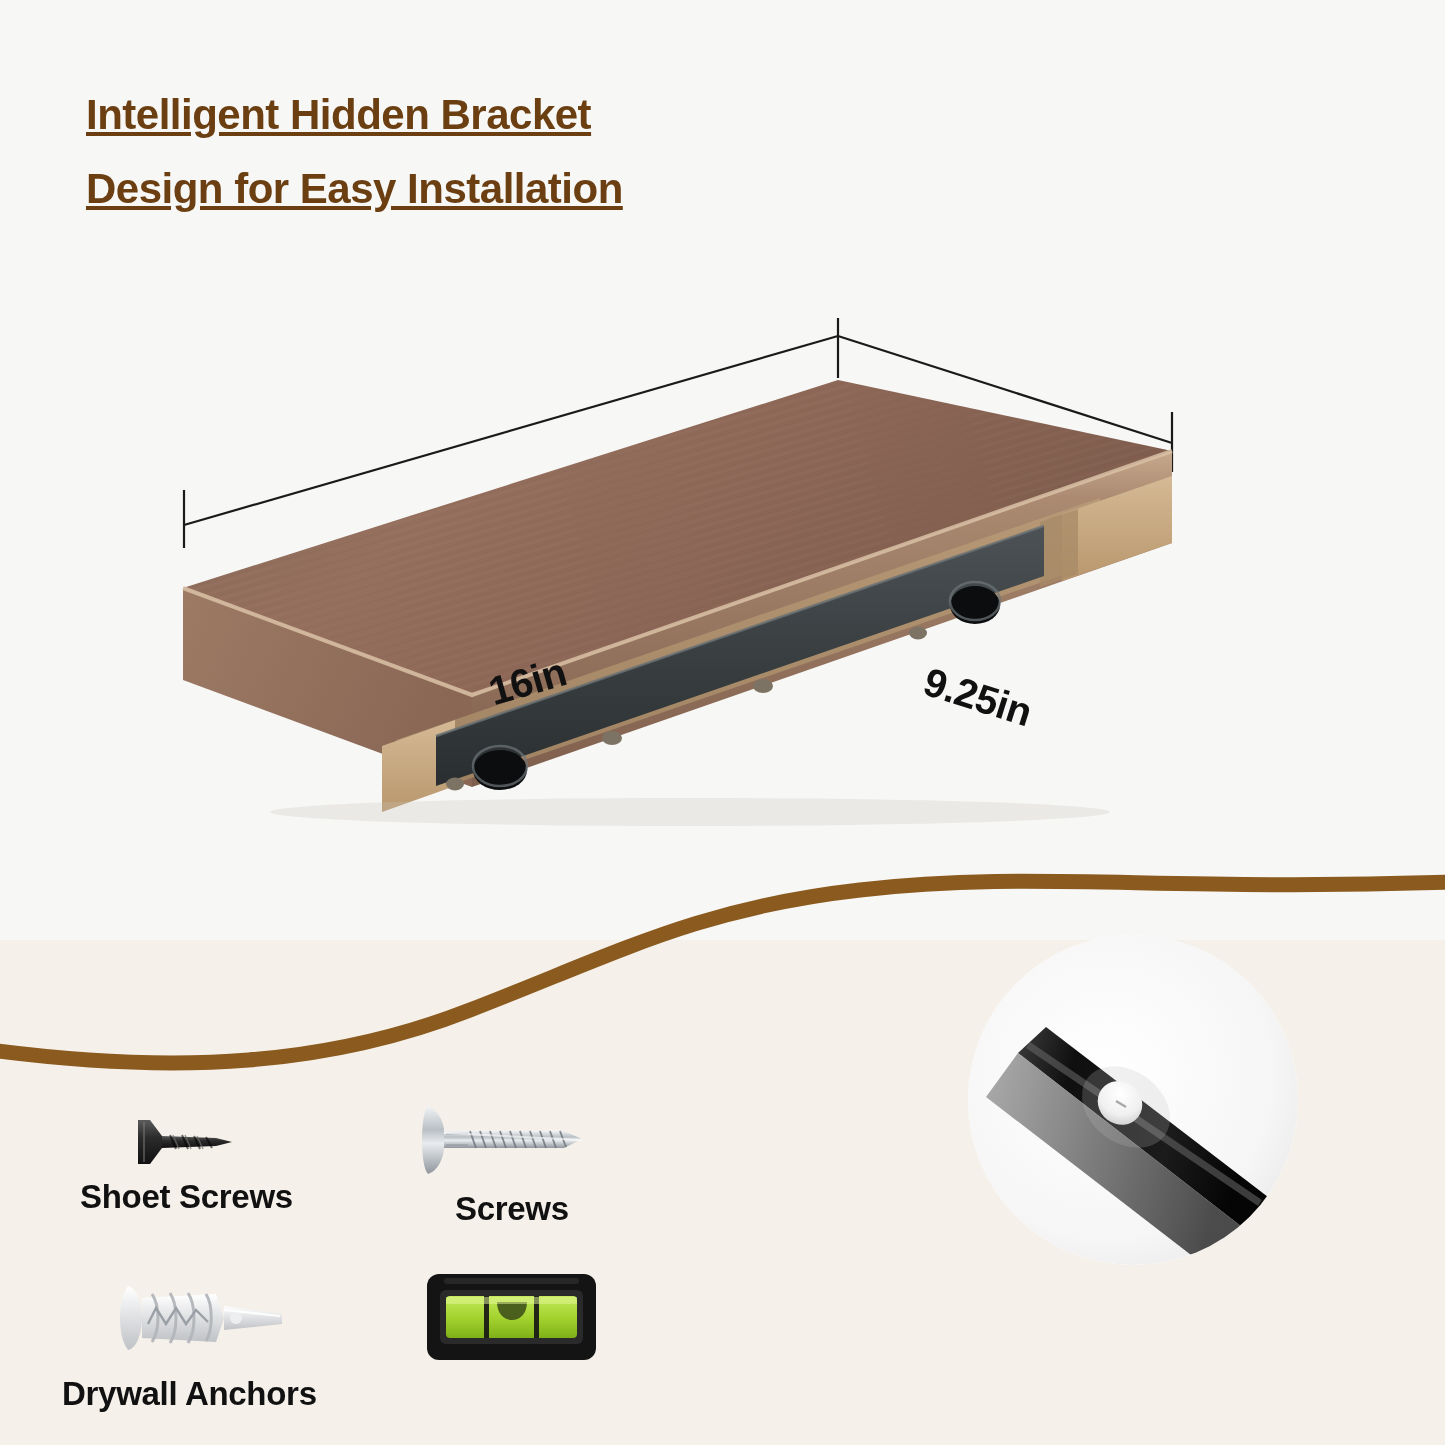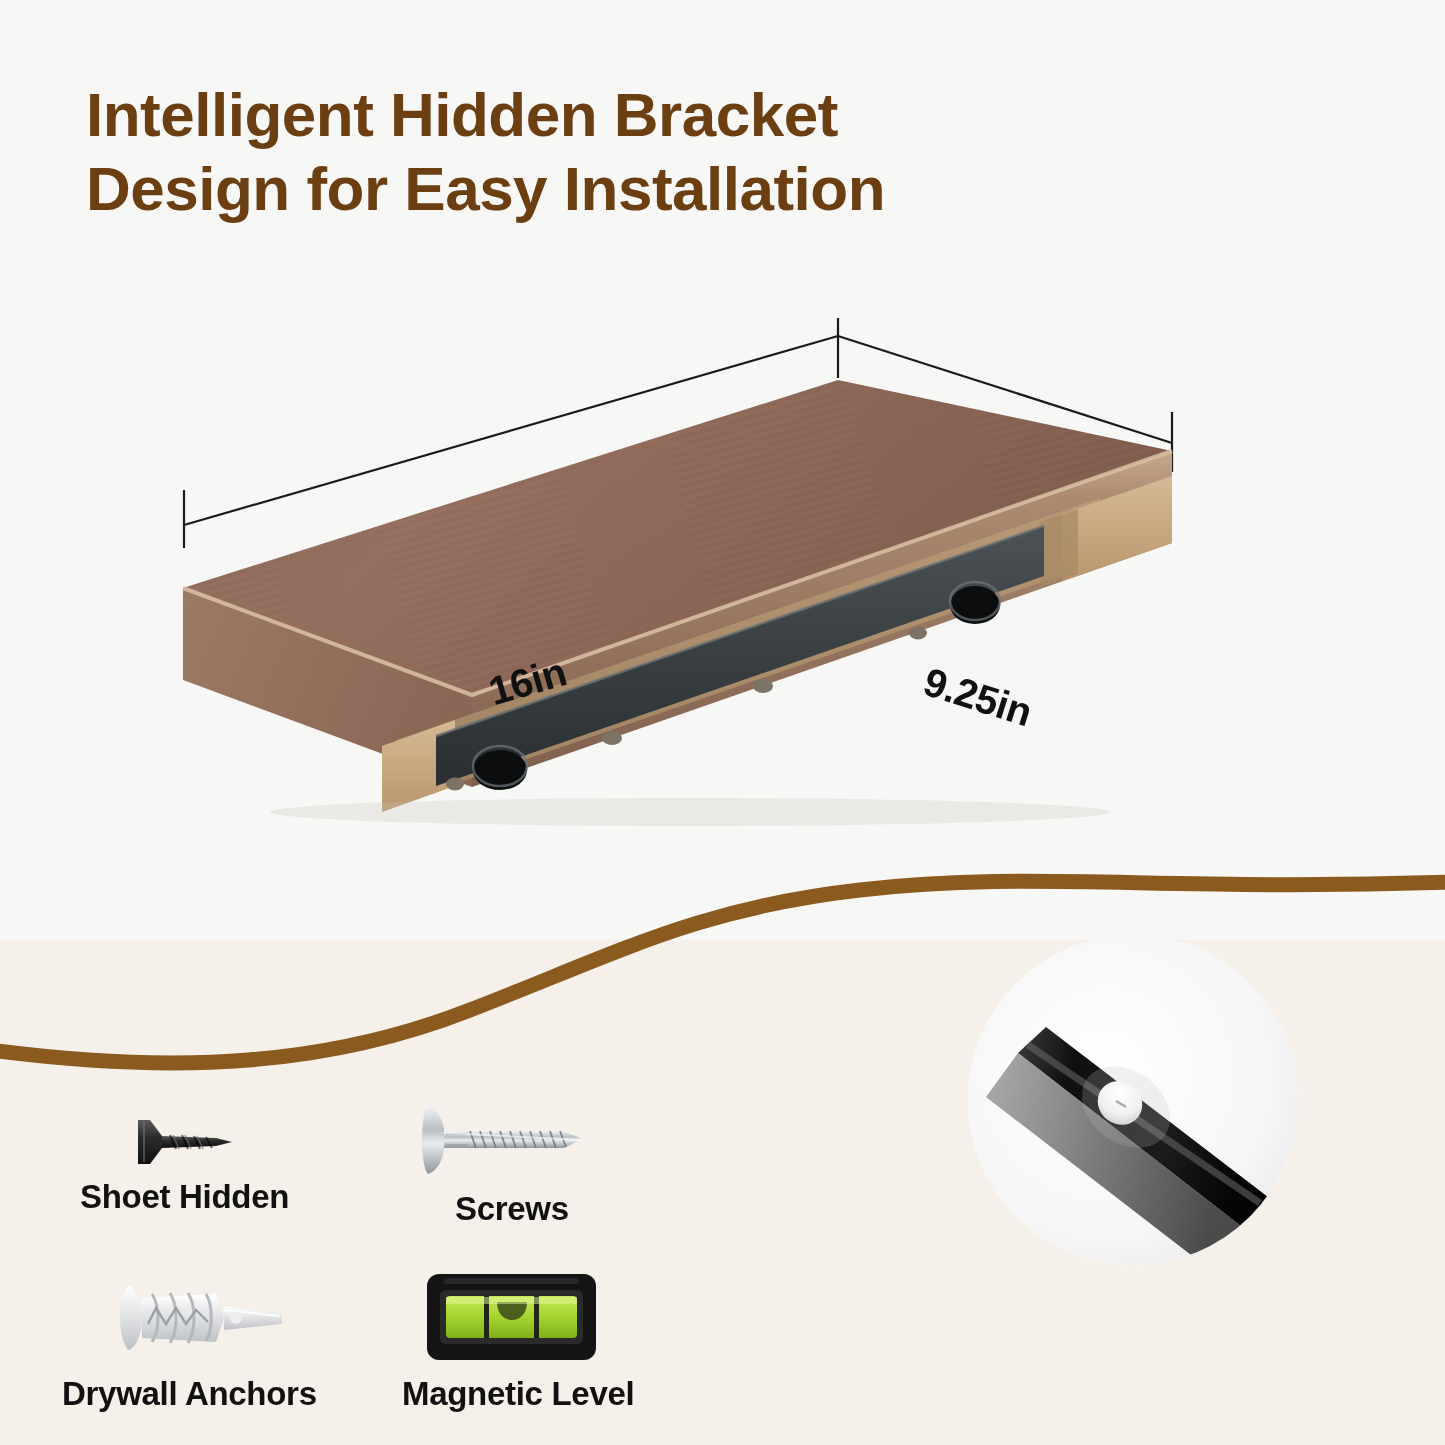--- a/index.html
+++ b/index.html
@@ -15,23 +15,24 @@
   
   .bg-top{position:absolute;left:0;top:0;width:1445px;height:1000px;background:#f7f7f6;}
   .bg-bottom{position:absolute;left:0;top:940px;width:1445px;height:505px;background:#f5f1ea;}
   .wave-svg{position:absolute;left:0;top:860px;width:1445px;height:220px;}
 
   
   .heading{
     position:absolute;left:86px;top:78px;width:1000px;
     color:#6b3f12;
     font-weight:bold;
-    font-size:62px;
+    font-size:42px;
     line-height:74px;
     letter-spacing:-0.5px;
+    text-decoration:underline;
   }
   .heading .l2{display:block;}
 
   
   .product{position:absolute;left:0;top:300px;width:1300px;height:590px;}
   .dim-label{
     position:absolute;
     color:#111111;
     font-weight:bold;
     font-size:40px;
@@ -285,24 +286,23 @@
     <rect x="22" y="28" width="131" height="42" rx="4" fill="url(#vial)"></rect>
 
     <rect x="60" y="28" width="5" height="42" fill="#131313" opacity="0.9"></rect>
     <rect x="110" y="28" width="5" height="42" fill="#131313" opacity="0.9"></rect>
 
     <path d="M 73 34 C 73 58, 103 58, 103 34 Z" fill="#3a4a18" opacity="0.85"></path>
     <rect x="22" y="29" width="131" height="7" fill="#e4f79a" opacity="0.5"></rect>
     <rect x="20" y="10" width="135" height="6" rx="3" fill="#333333" opacity="0.6"></rect>
   </svg>
 
-  <div class="acc-label" id="acc-label-0">Shoet Hidden</div>
+  <div class="acc-label" id="acc-label-0">Shoet Screws</div>
   <div class="acc-label" id="acc-label-1">Screws</div>
   <div class="acc-label" id="acc-label-2">Drywall Anchors</div>
-  <div class="acc-label" id="acc-label-3">Magnetic Level</div>
 
   <div class="circle-photo">
     <svg width="330" height="330" viewBox="0 0 330 330">
       <defs>
         <radialGradient id="photoBg" cx="0.42" cy="0.42" r="0.72">
           <stop offset="0" stop-color="#ffffff"></stop>
           <stop offset="0.7" stop-color="#f6f6f6"></stop>
           <stop offset="1" stop-color="#e6e6e6"></stop>
         </radialGradient>
         <linearGradient id="bar" x1="0" y1="0" x2="1" y2="0.25">

